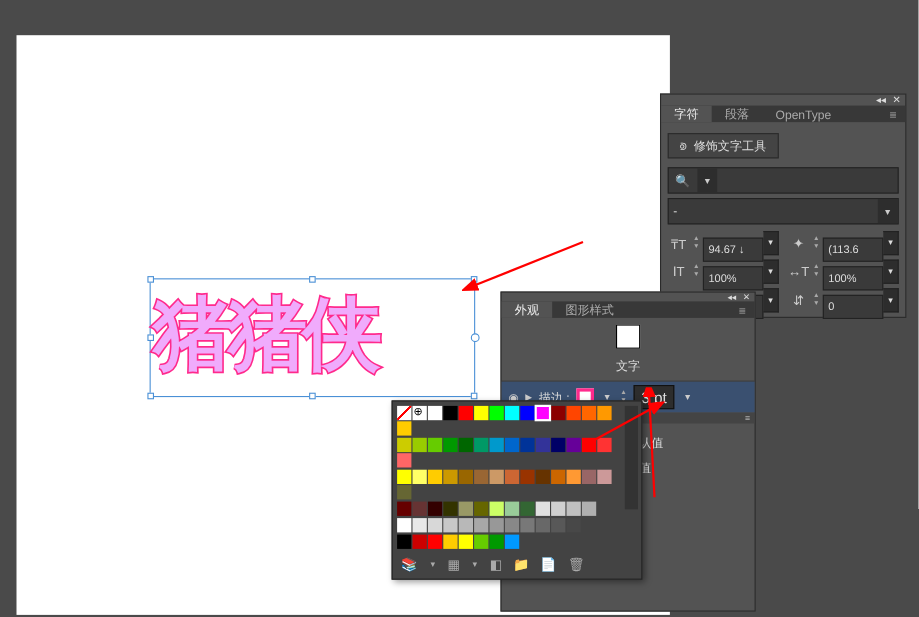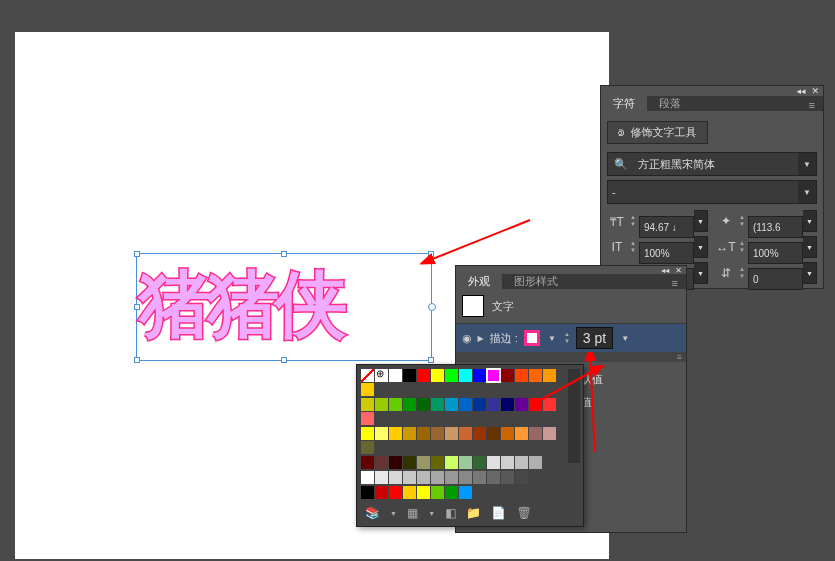--- a/index.html
+++ b/index.html
@@ -207,20 +207,21 @@
       gap: 6px;
       padding-right: 4px;
       font-size: 8px;
     }
     .appear-head {
       display: flex;
       align-items: center;
       padding: 6px;
       gap: 8px;
       border-bottom: 1px solid #3a3a3a;
+      flex-direction: column;
     }
     .swatch-lg {
       width: 22px; height: 22px;
       background: #fff;
       border: 1px solid #000;
     }
     
     .stroke-row {
       display: flex;
       align-items: center;
@@ -349,30 +350,30 @@
 </div>
 
 <div class="char-panel">
   <div class="panel-topbar">
     <span>◂◂</span>
     <span>✕</span>
   </div>
   <div class="panel-tabs">
     <div class="tab active">字符</div>
     <div class="tab">段落</div>
+    <div class="tab">OpenType</div>
     <div class="panel-menu">≡</div>
   </div>
   <div class="panel-section">
     <div class="touch-tool-btn">
       <span>⟄</span>
       <span>修饰文字工具</span>
     </div>
     <div class="select-row">
       <div class="prefix">🔍</div>
-      <div class="value">方正粗黑宋简体</div>
       <div class="dd">▼</div>
     </div>
     <div class="select-row">
       <div class="value">-</div>
       <div class="dd">▼</div>
     </div>
     
     <div class="num-grid">
       <div class="num-field">
         <div class="icon">₸T</div>

